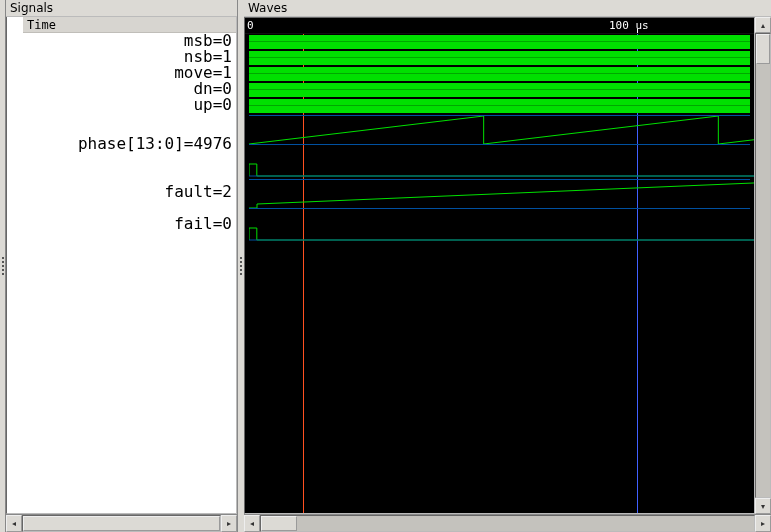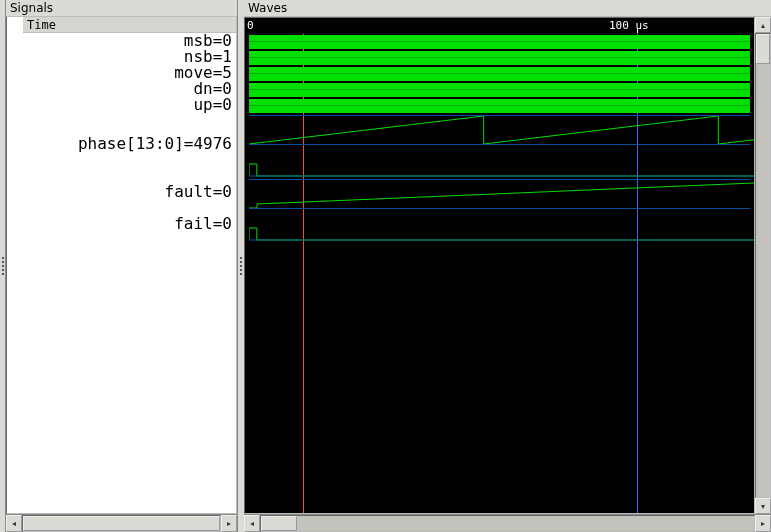--- a/index.html
+++ b/index.html
@@ -240,26 +240,26 @@
     </div>
 </div>
 
 <div class="signals-panel">
   <div class="panel-header">Signals</div>
   <div class="signal-list">
     <div class="time-row">Time</div>
     <div id="sigrows">
         <div class="sig-row">msb=0</div>
         <div class="sig-row">nsb=1</div>
-        <div class="sig-row">move=5</div>
+        <div class="sig-row">move=1</div>
         <div class="sig-row">dn=0</div>
         <div class="sig-row">up=0</div>
         <div class="sig-row tall">phase[13:0]=4976</div>
         <div class="sig-row gap"></div>
-        <div class="sig-row">fault=0</div>
+        <div class="sig-row">fault=2</div>
         <div class="sig-row gap"></div>
         <div class="sig-row">fail=0</div>
       </div>
   </div>
   <div class="hscroll">
     <div class="sb-btn">◂</div>
     <div class="sb-track">
       <div class="sb-thumb-h" style="left:0;right:0"></div>
     </div>
     <div class="sb-btn">▸</div>

